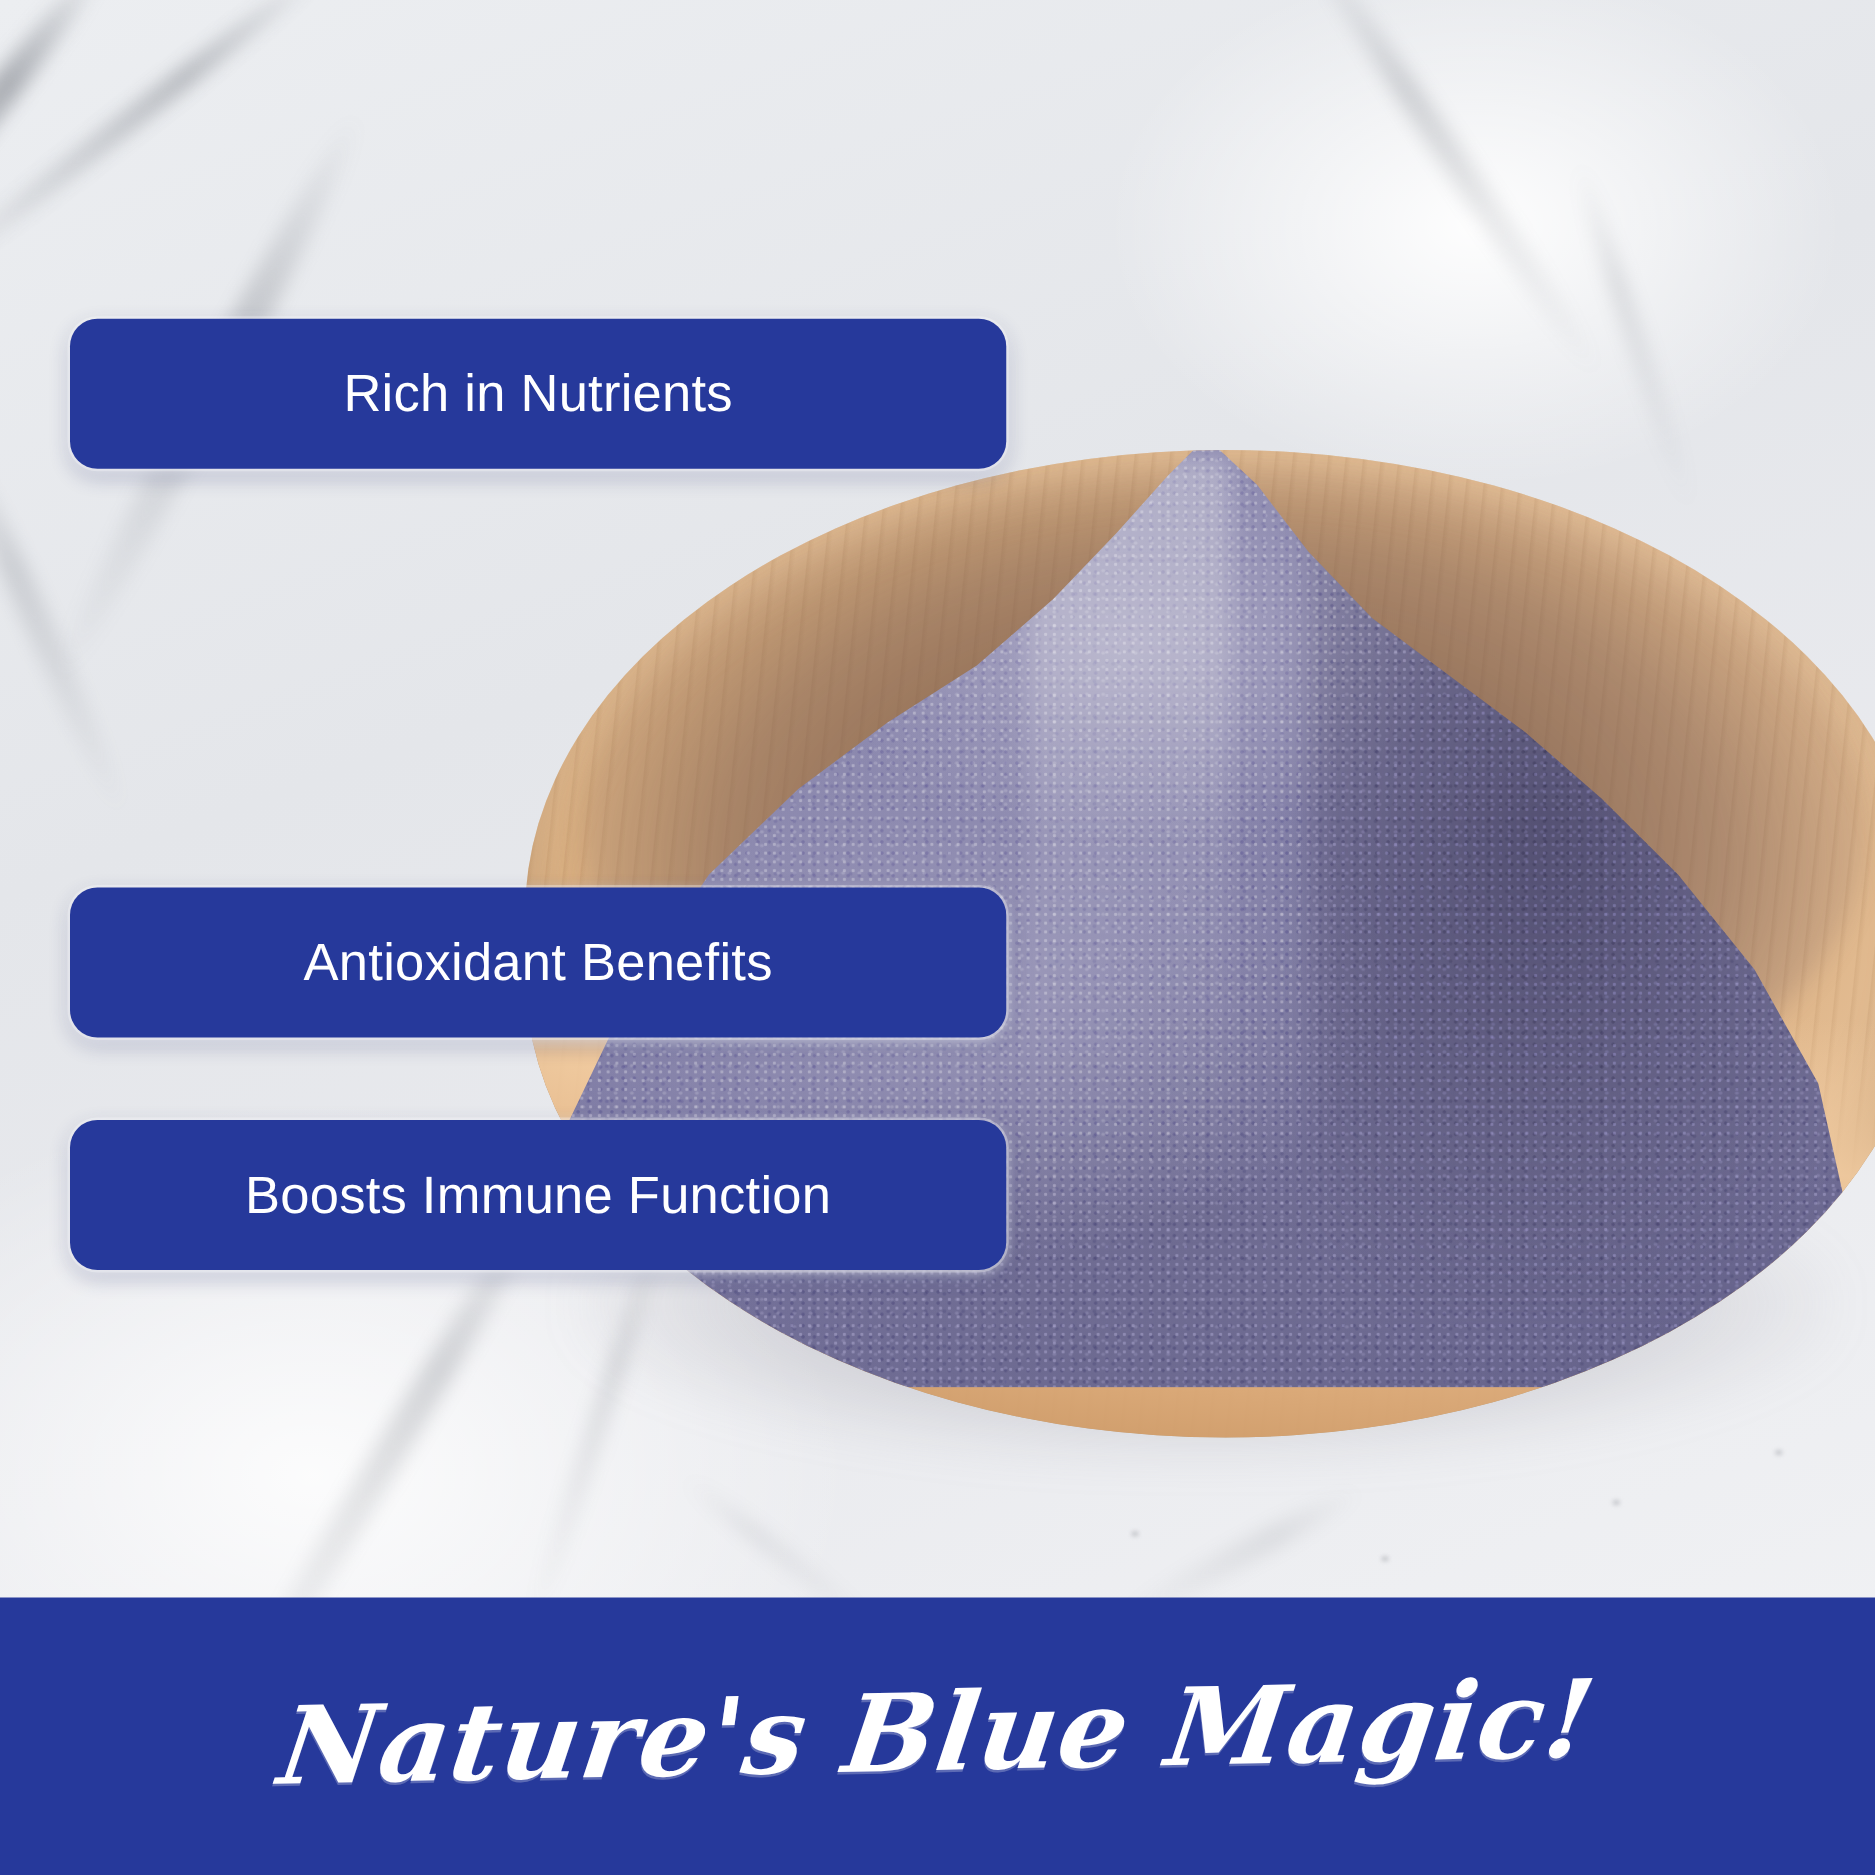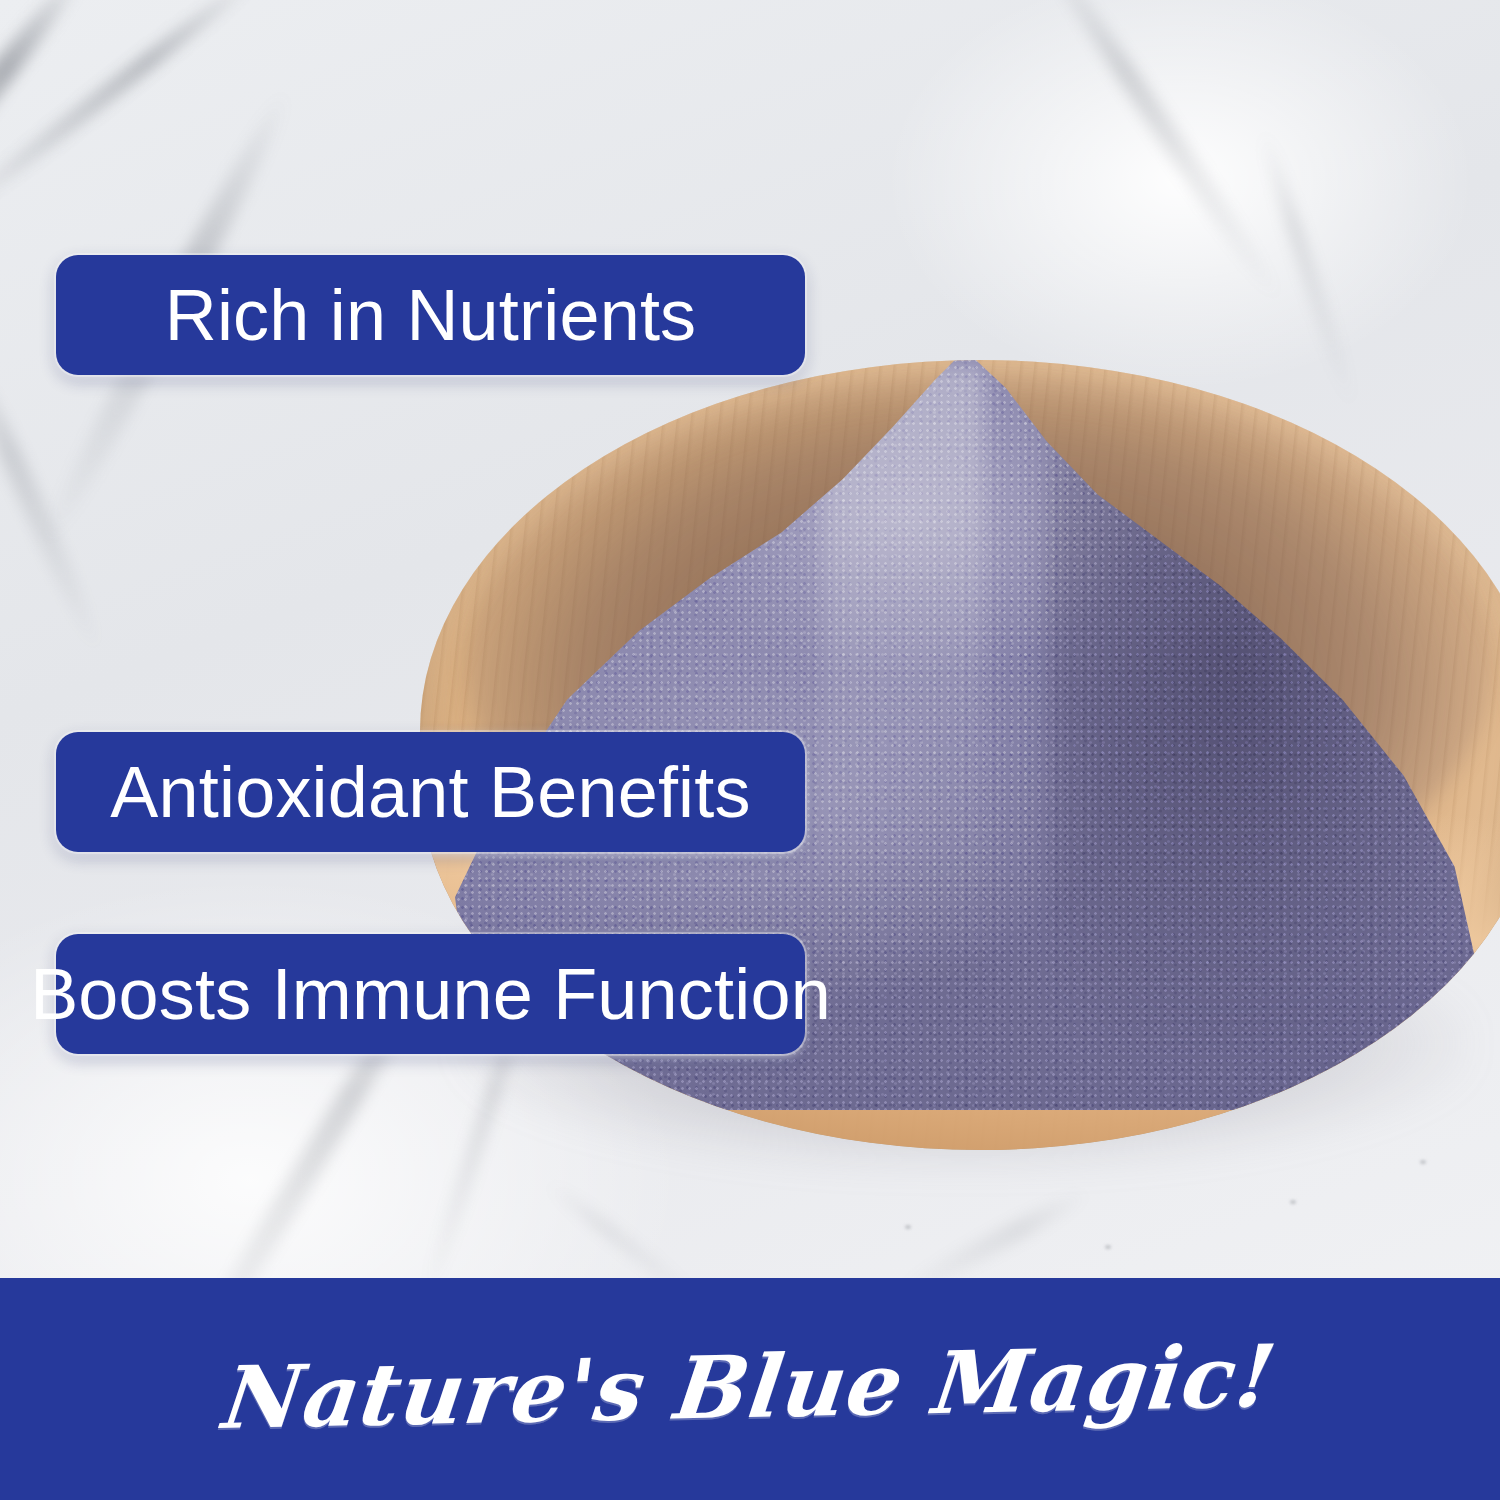--- a/index.html
+++ b/index.html
@@ -181,30 +181,30 @@
                 0 0 0 2px rgba(255,255,255,0.30),
                 0 6px 16px rgba(40,50,110,0.30);
     display: flex;
     align-items: center;
     justify-content: center;
     box-sizing: border-box;
     padding: 0 26px;
   }
   .badge-label {
     color: #ffffff;
-    font-size: 72px;
+    font-size: 42px;
     font-weight: 400;
     letter-spacing: 0.2px;
     white-space: nowrap;
     font-family: "Liberation Sans", sans-serif;
   }
   #badge-0 { top: 255px; }
   #badge-1 { top: 483px; }
-  #badge-2 { top: 732px; align-items: center; }
-  #badge-3 { top: 934px; }
+  #badge-2 { top: 710px; align-items: center; }
+  #badge-3 { top: 896px; }
 
   
   .banner {
     position: absolute;
     left: 0;
     top: 1278px;
     width: 1500px;
     height: 222px;
     background: #26399b;
     display: flex;

